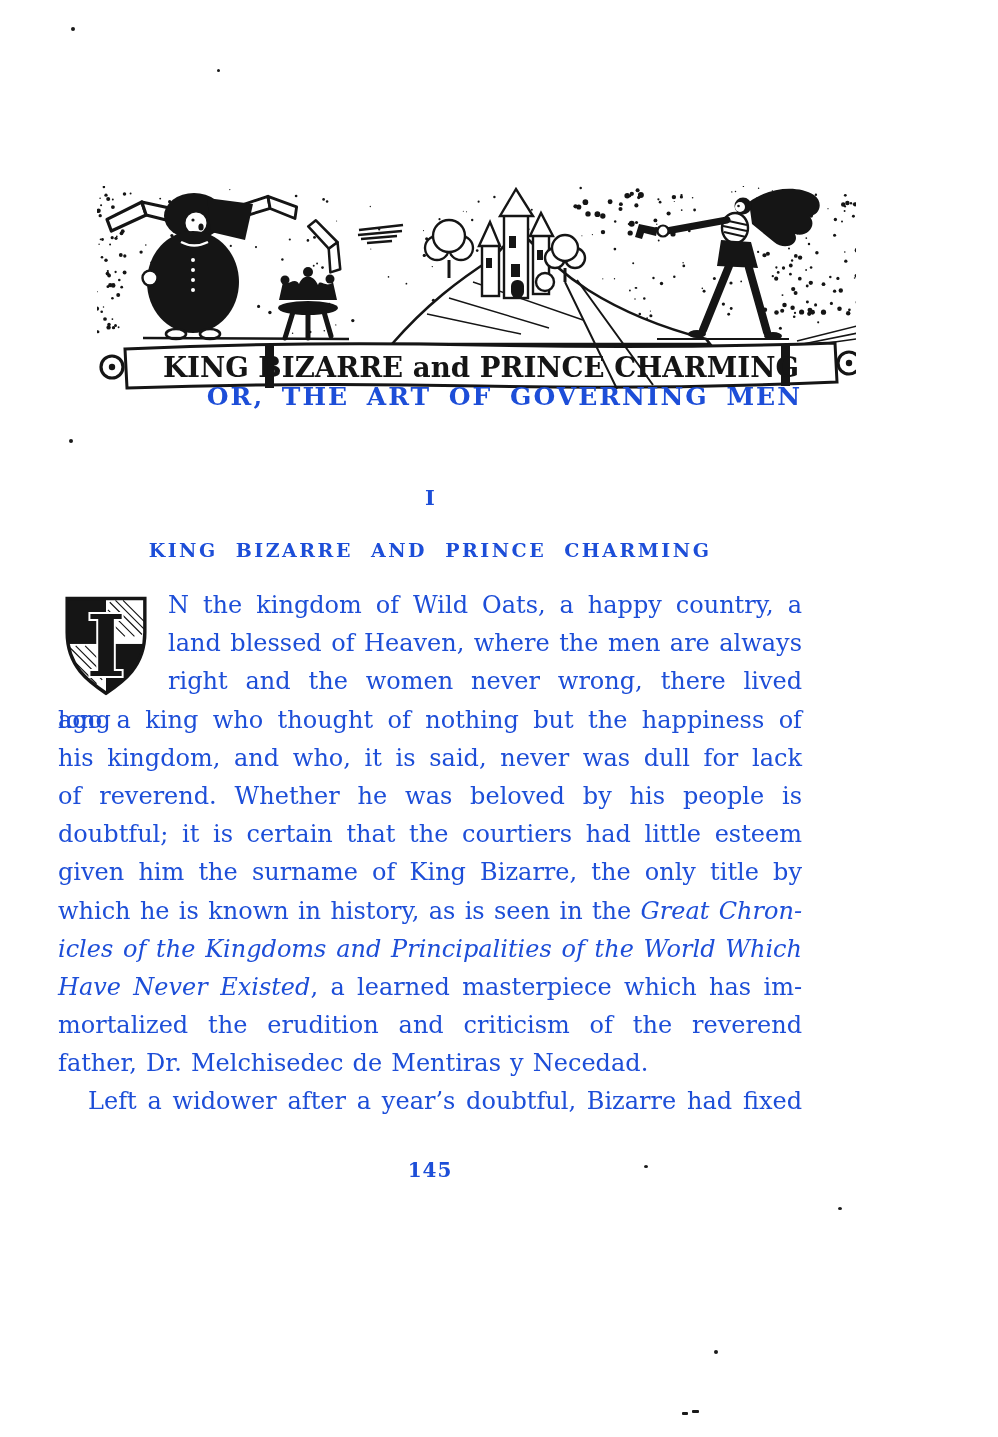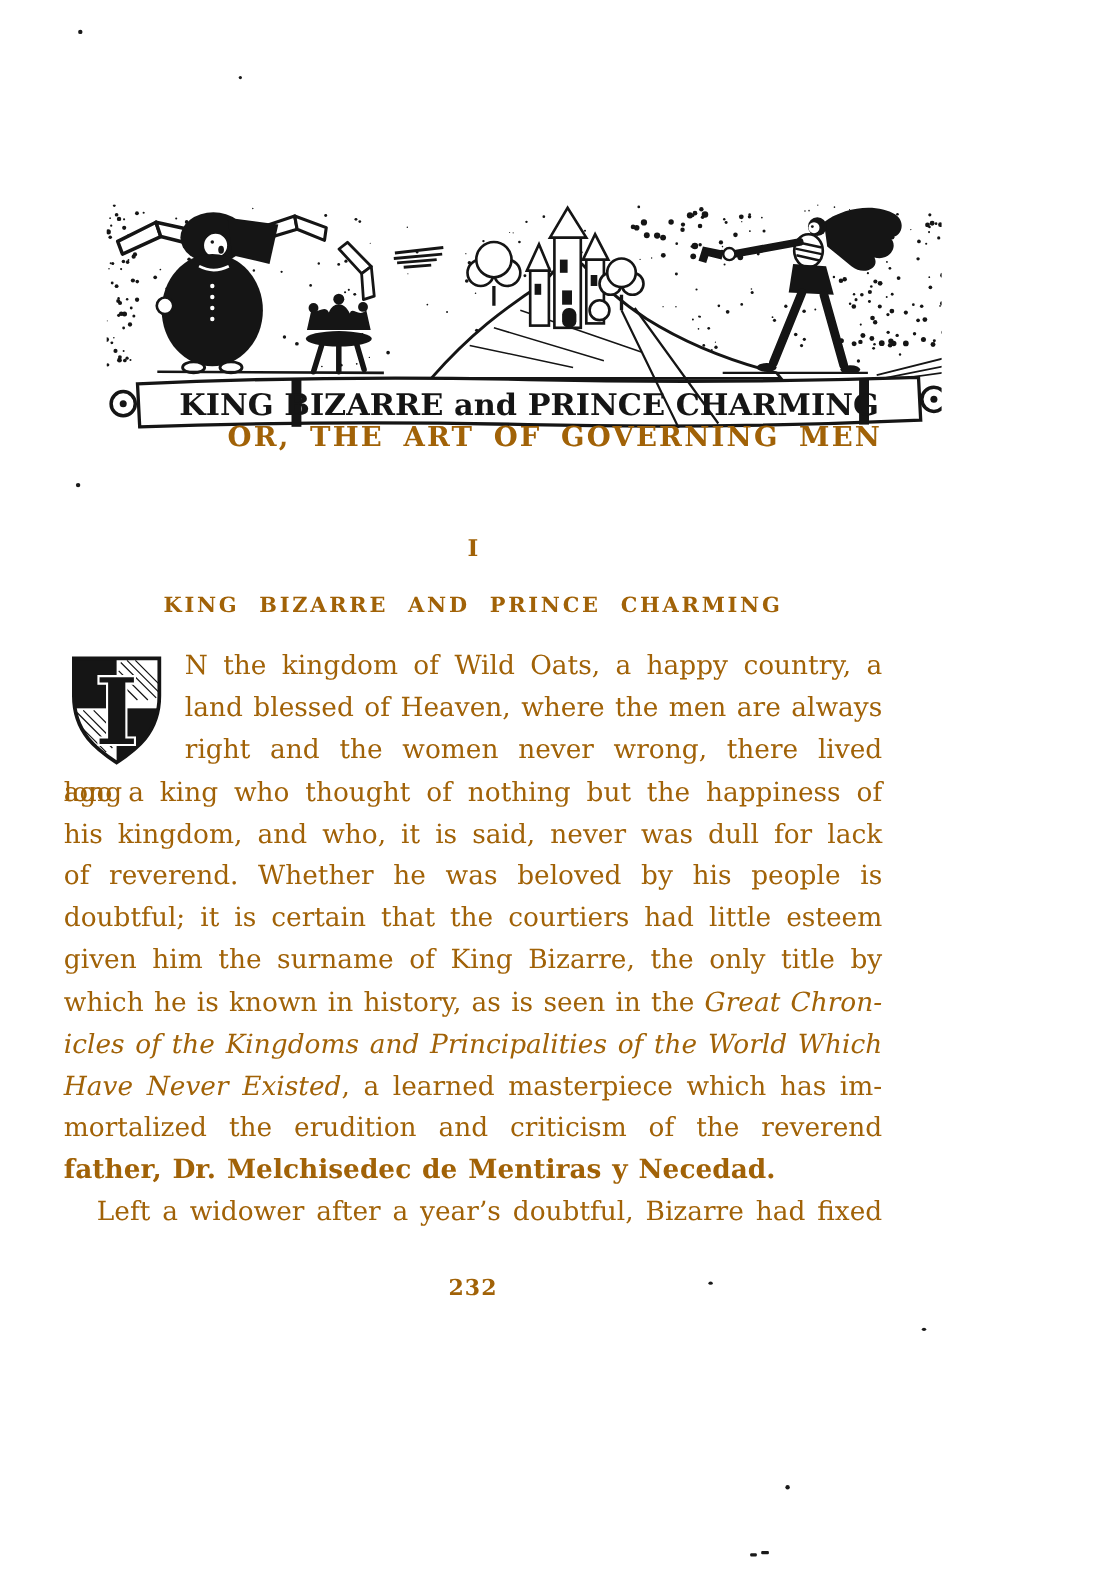--- a/index.html
+++ b/index.html
@@ -1,20 +1,20 @@
 <!DOCTYPE html>
 <html><head>
 <meta charset="utf-8">
 <style>
   html,body{margin:0;padding:0;background:#ffffff;}
   .page{
     position:relative;
     width:856px;height:1437px;
     background:#ffffff;
-    color:#a16207;
+    color:#1d4ed8;
     font-family:"DejaVu Serif",serif;
     overflow:hidden;
   }
   .abs{position:absolute;}
   .speck{position:absolute;background:#1a1a1a;border-radius:50%;}
 
   
   .illo{position:absolute;left:57px;top:170px;width:768px;height:212px;}
   .illo svg{display:block;width:100%;height:100%;}
 
@@ -34,21 +34,21 @@
   
   .bodytext{position:absolute;left:58px;top:586px;width:744px;font-size:24px;}
   .line{
     text-align:justify;
     text-align-last:justify;
     height:38.2px;line-height:38.2px;
     white-space:normal;
     word-spacing:1.5px;
   }
   .line .it{font-style:italic;}
-  .line.end{text-align-last:left;font-weight:bold;}
+  .line.end{text-align-last:left;}
   .line.indent{text-indent:30px;}
   .shield{float:left;width:96px;height:108px;margin:3px 14px 0 0;}
   .shield svg{display:block;width:100%;height:100%;}
 
   .pagenum{position:absolute;left:58px;top:1158px;width:744px;margin:0;
         text-align:center;font-size:20px;font-weight:bold;letter-spacing:1px;}
 </style>
 </head>
 <body>
 
@@ -534,15 +534,15 @@
     <div class="line"><span>doubtful; it is certain that the courtiers had little esteem</span></div>
     <div class="line"><span>given him the surname of King Bizarre, the only title by</span></div>
     <div class="line"><span>which he is known in history, as is seen in the </span><span class="it">Great Chron-</span></div>
     <div class="line"><span class="it">icles of the Kingdoms and Principalities of the World Which</span></div>
     <div class="line"><span class="it">Have Never Existed</span><span>, a learned masterpiece which has im-</span></div>
     <div class="line"><span>mortalized the erudition and criticism of the reverend</span></div>
     <div class="line end"><span>father, Dr. Melchisedec de Mentiras y Necedad.</span></div>
     <div class="line indent"><span>Left a widower after a year’s doubtful, Bizarre had fixed</span></div>
   </section>
 
-  <div class="pagenum">232</div>
+  <div class="pagenum">145</div>
 
 </main>
 
 </body></html>

